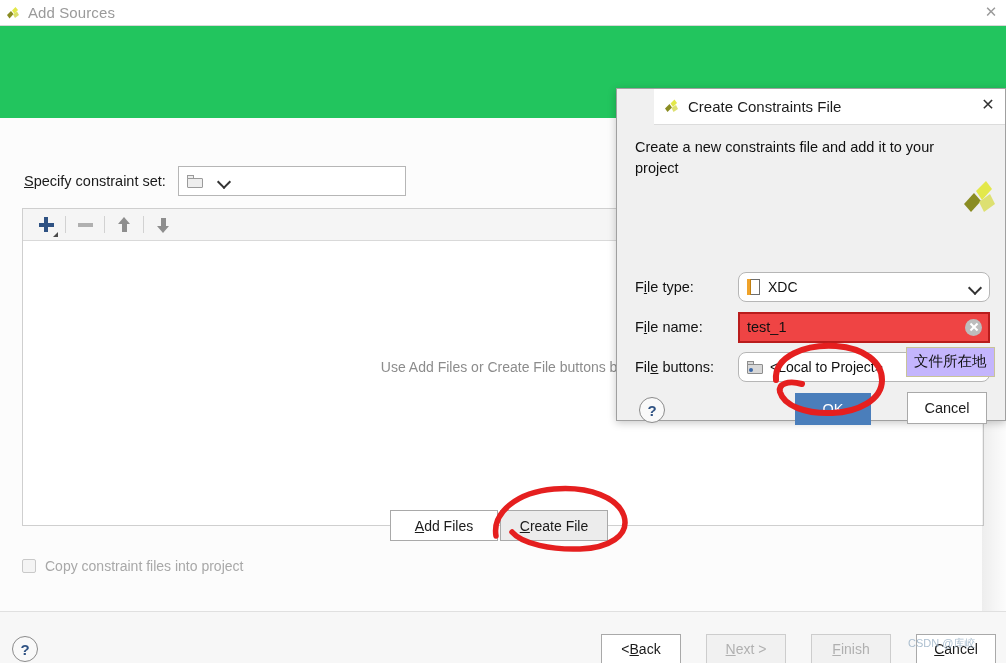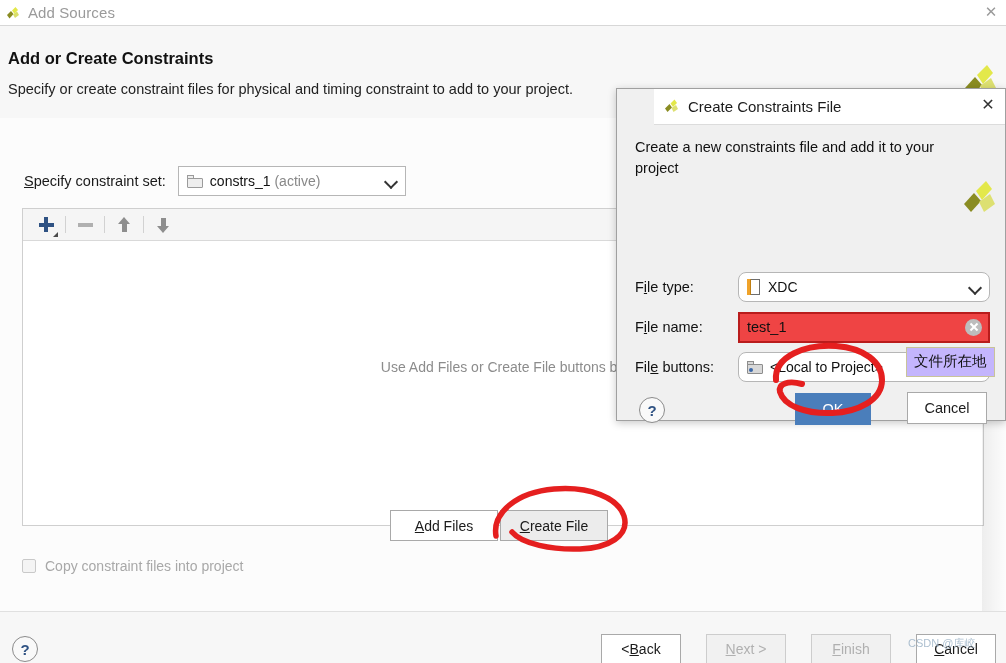--- a/index.html
+++ b/index.html
@@ -544,42 +544,30 @@
         <polygon points="1,9 5,5 7.5,8 3.5,12.5" fill="#8a8c22"></polygon>
         <polygon points="6,4.5 9.5,1 12,4 8.5,7.8" fill="#e3e84a"></polygon>
         <polygon points="7,8.5 11,5.5 13,9 9,12" fill="#d9de6a"></polygon>
       </svg>
     </span>
     <span class="wt-text">Add Sources</span>
     <span class="wt-close">✕</span>
   </div>
   <div class="win-sep"></div>
 
-  <div class="page-head">
-    <div class="page-title">Add or Create Constraints</div>
-    <div class="page-sub">Specify or create constraint files for physical and timing constraint to add to your project.</div>
-    <div class="head-logo">
-      <svg width="36" height="36" viewBox="0 0 36 36">
-        <polygon points="3,24 13,13 20,21 10,32" fill="#8a8c22"></polygon>
-        <polygon points="15,11 25,1 31,9 21,20" fill="#e3e84a"></polygon>
-        <polygon points="18,22 29,14 34,24 23,32" fill="#dde071"></polygon>
-      </svg>
-    </div>
-  </div>
 
   <div class="page-body">
 
     <div class="cset-row">
       <span class="cset-label"><u>S</u><span>pecify constraint set:</span></span>
       <div class="combo" style="width:228px;">
         <span class="folder-ic">
           <span class="ftab"></span>
             <span class="fbody"></span>
         </span>
-        <span class="cb-text"><span>constrs_1</span> <span class="muted">(active)</span></span>
         <span class="chev"></span>
       </div>
     </div>
 
     <div class="list-panel">
       <div class="list-toolbar">
         <div class="tb-btn">
           <span class="plus-ic">
               <span class="drop"></span>
             </span>

